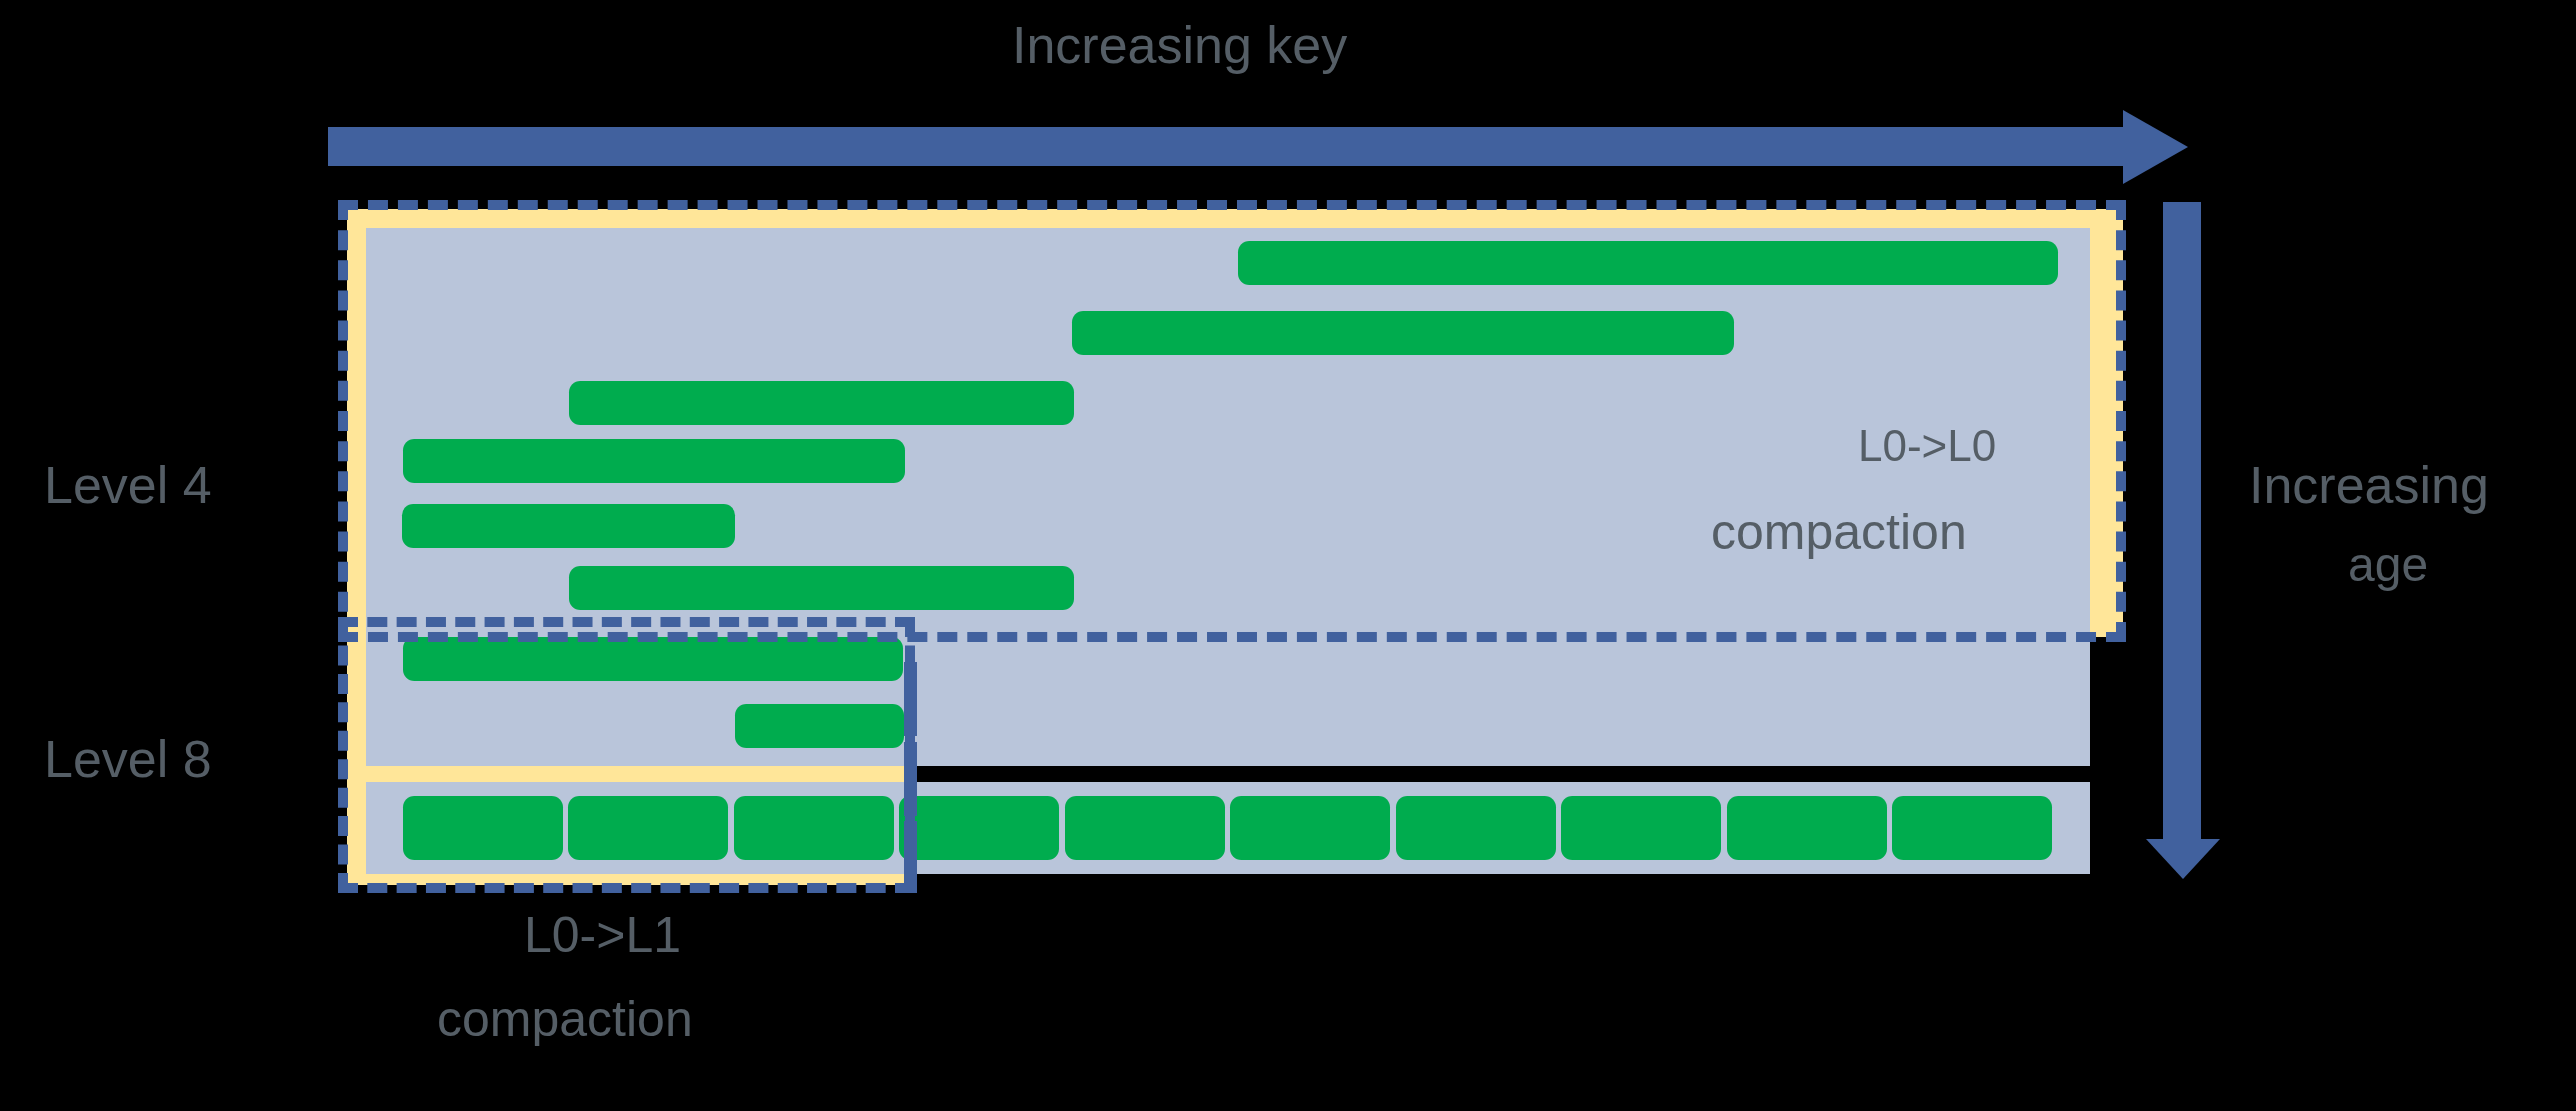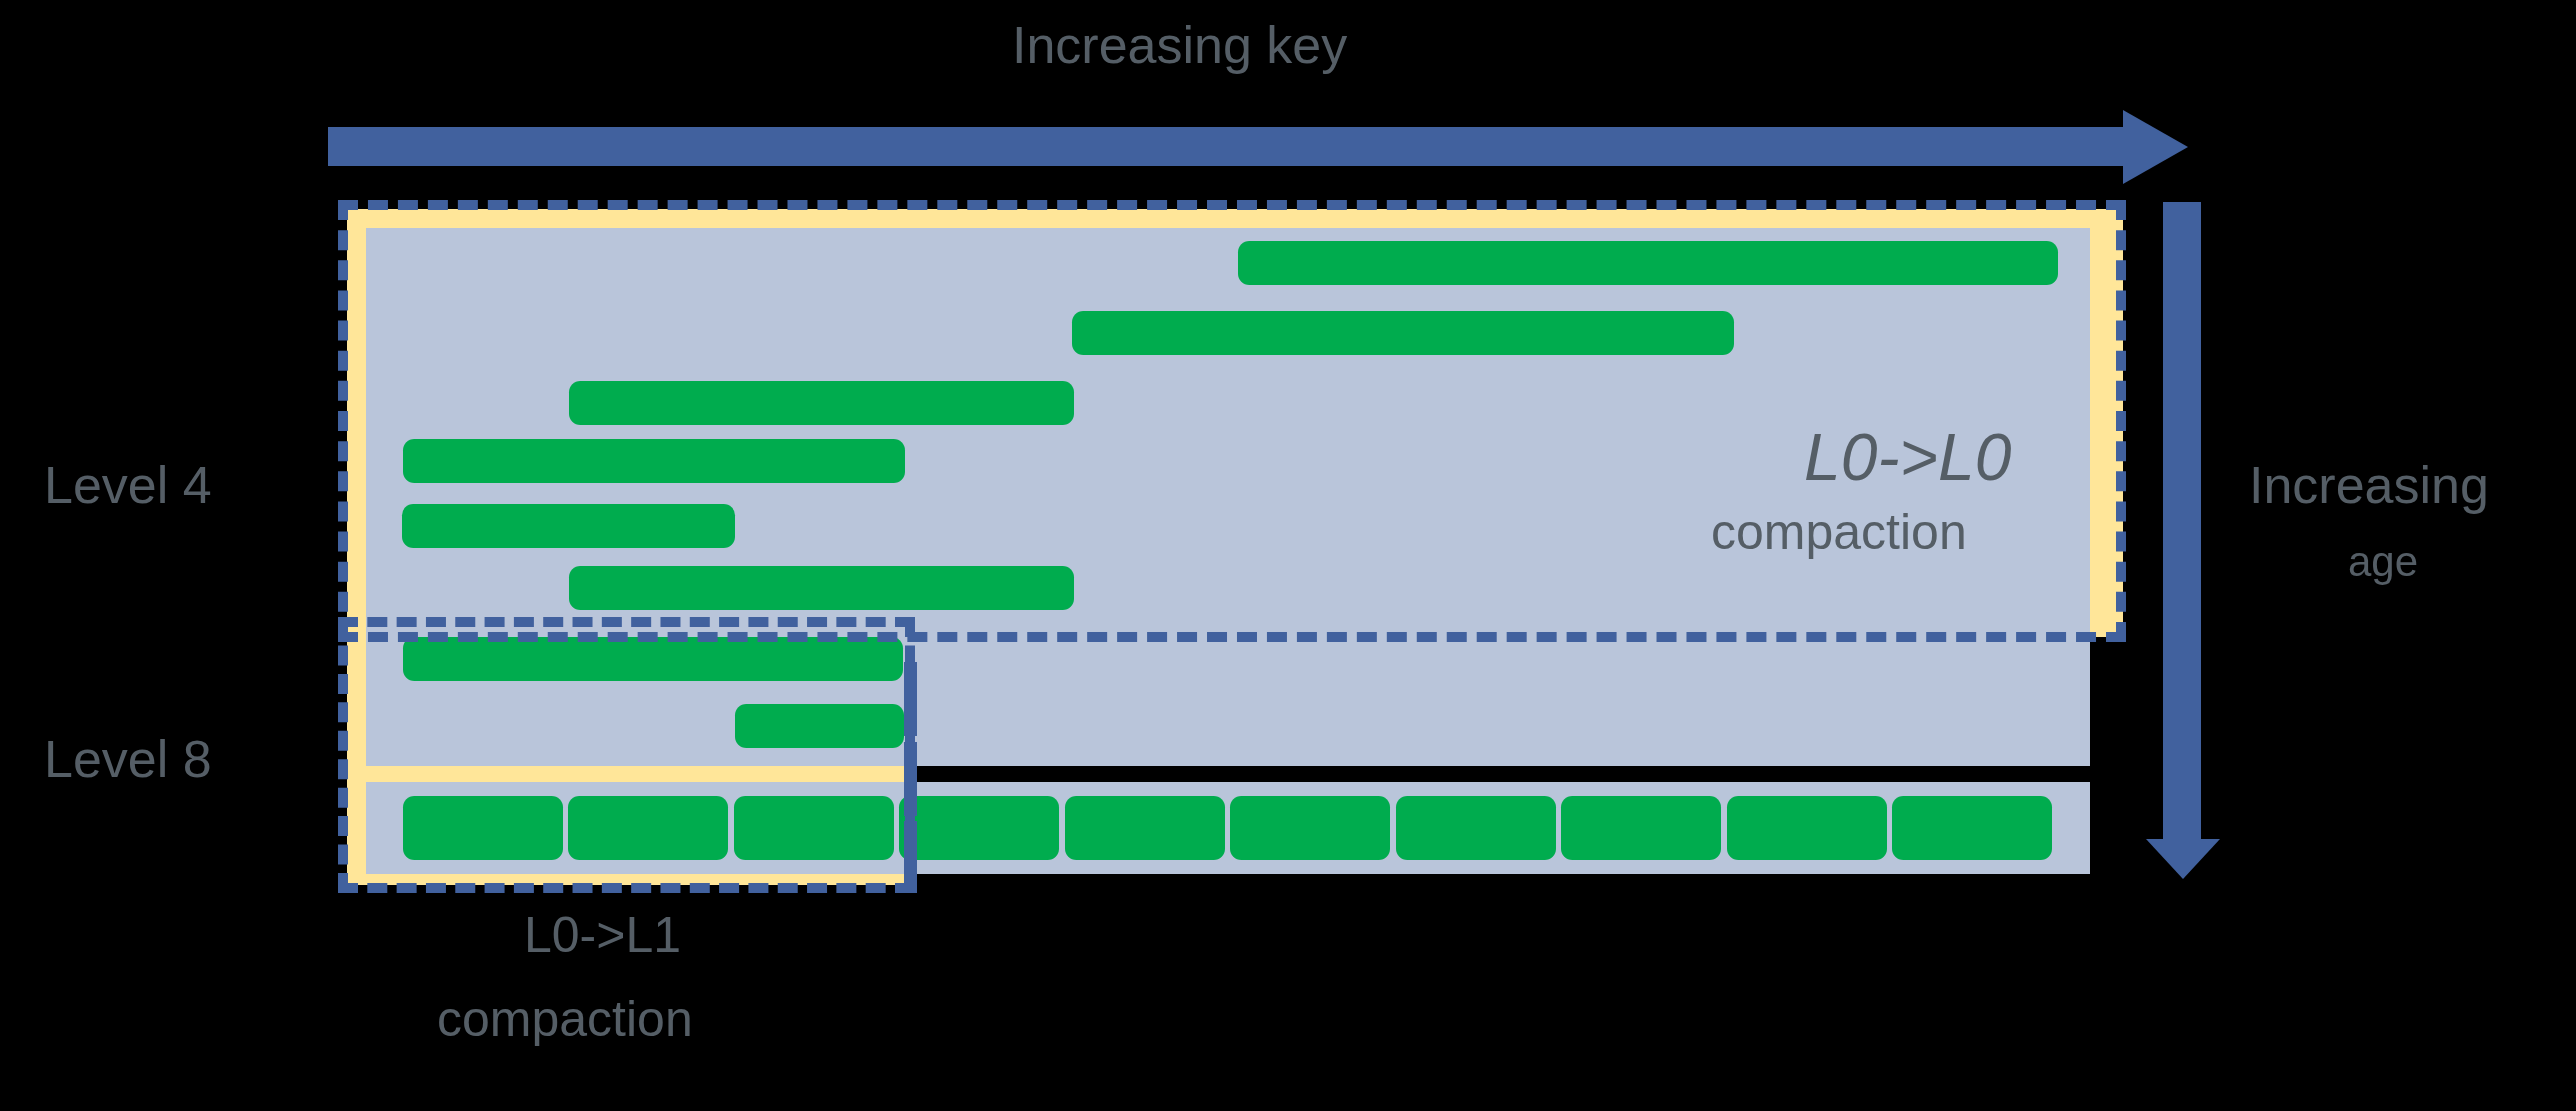--- a/index.html
+++ b/index.html
@@ -36,21 +36,21 @@
 
 <div id="stage">
 
   <div id="key-arrow-shaft" style="left:328px;top:127px;width:1795px;height:39px;"></div>
   <div id="key-arrow-head" style="left:2123px;top:110px;border-top:37px solid transparent;border-bottom:37px solid transparent;border-left:65px solid #41619e;"></div>
   <div class="lbl" style="left:1012px;top:15.6px;font-size:52px;">Increasing key</div>
 
   <div id="age-arrow-shaft" style="left:2163px;top:202px;width:38px;height:637px;"></div>
   <div id="age-arrow-head" style="left:2146px;top:839px;border-left:37px solid transparent;border-right:37px solid transparent;border-top:40px solid #41619e;"></div>
   <div class="lbl" style="left:2249px;top:456px;font-size:52px;">Increasing</div>
-  <div class="lbl" style="left:2348px;top:538px;font-size:42px;">age</div>
+  <div class="lbl" style="left:2348px;top:538px;font-size:48px;">age</div>
 
   <div class="hl" style="left:347px;top:209px;width:1776px;height:428px;"></div>
 
   <div class="hl" style="left:347px;top:623px;width:559px;height:262px;"></div>
 
   <div class="panel" style="left:366px;top:228px;width:1724px;height:538px;"></div>
 
   <div class="panel" style="left:366px;top:782px;width:1724px;height:92px;"></div>
 
   <div class="sst" style="left:1238px;top:241px;width:820px;height:44px;"></div>
@@ -78,21 +78,21 @@
   <div style="position:absolute;left:906px;top:766px;width:1184px;height:16.3px;background:#000000;"></div>
 
   <div class="dash" style="left:338px;top:200px;width:1788px;height:442px;"></div>
 
   <div class="dash" style="left:338px;top:617px;width:577px;height:276px;"></div>
 
   <div class="vmark" style="left:904px;top:662px;width:12.7px;height:74px;"></div>
   <div class="vmark" style="left:904px;top:742px;width:12.7px;height:74px;"></div>
   <div class="vmark" style="left:904px;top:821px;width:12.7px;height:72px;"></div>
 
-  <div class="lbl" style="left:1804px;top:421px;font-size:66px;font-style:italic;">L0-&gt;L0</div>
+  <div class="lbl" style="left:1858px;top:421px;font-size:44px;">L0-&gt;L0</div>
   <div class="lbl" style="left:1711px;top:504px;font-size:50px;">compaction</div>
 
   <div class="lbl" style="left:508px;top:907px;font-size:50px;margin-left:16px;">L0-&gt;L1</div>
   <div class="lbl" style="left:437px;top:991px;font-size:50px;">compaction</div>
 
   <div class="lbl" style="left:44px;top:456px;font-size:52px;">Level 4</div>
   <div class="lbl" style="left:44px;top:730px;font-size:52px;">Level 8</div>
 
 </div>
 

